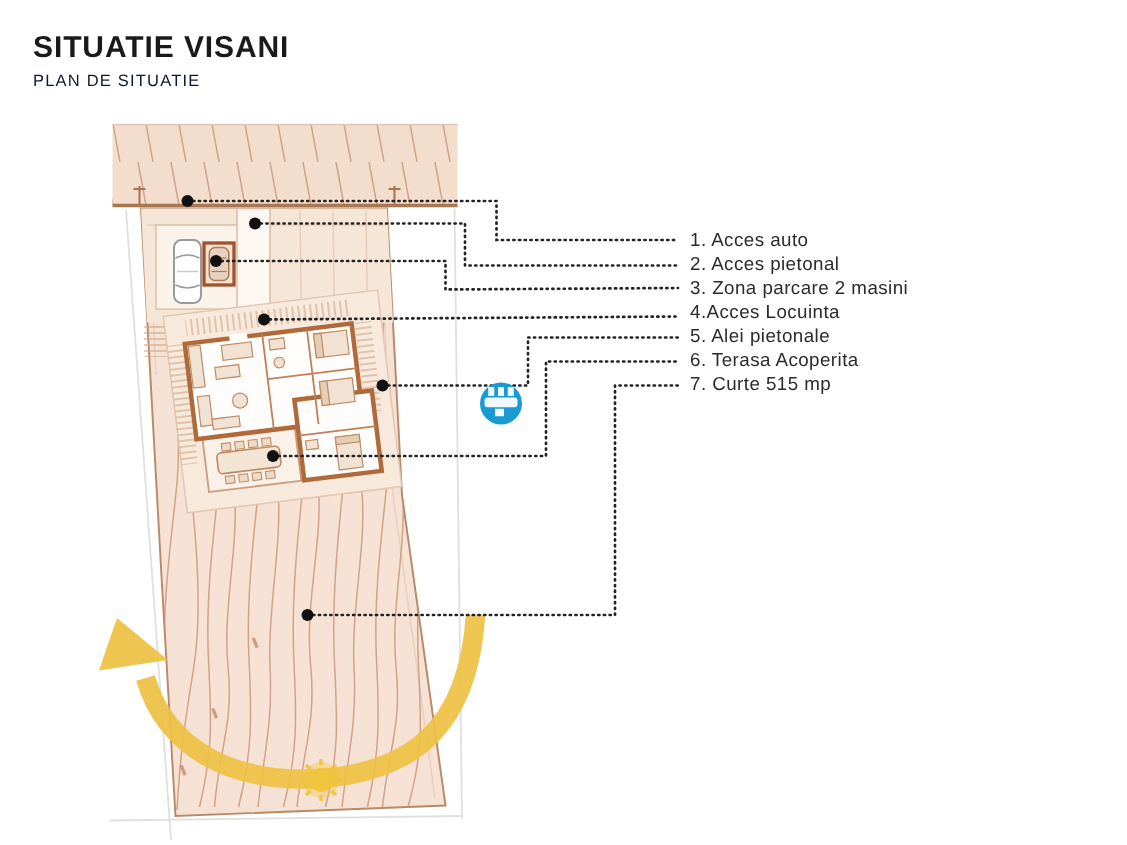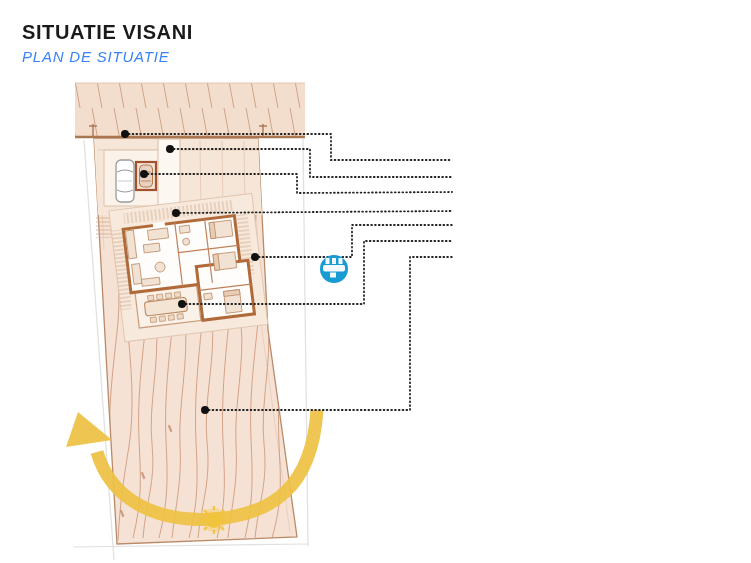--- a/index.html
+++ b/index.html
@@ -2,21 +2,21 @@
 <html><head>
 <meta charset="utf-8">
 <style>
   html,body { margin:0; padding:0; background:#fff; }
   .canvas {
     position:relative; width:751px; height:563px; background:#ffffff;
     font-family:"Liberation Sans", sans-serif; overflow:hidden;
   }
   .header { position:absolute; left:22px; top:21px; }
   .title  { font-size:20px; font-weight:bold; color:#1a1a1a; letter-spacing:.6px; }
-  .subtitle { font-size:15px; color:#3b82f6; margin-top:4px; letter-spacing:.8px;font-style:italic; }
+  .subtitle { font-size:11px; color:#0f172a; margin-top:4px; letter-spacing:.8px; }
   .plan-svg { position:absolute; left:0; top:0; width:751px; height:563px; }
   .legend { position:absolute; left:460px; top:152px; }
   .legend-item {
     height:16px; line-height:16px; font-size:12.5px; color:#2b2b2b;
     white-space:nowrap; letter-spacing:.3px;
   }
 </style>
 </head>
 <body>
 
@@ -217,14 +217,23 @@
       <g fill="#ffffff" opacity="0.95">
         <rect x="323" y="265" width="22" height="6.5" rx="2"></rect>
         <rect x="325.5" y="258" width="4" height="6"></rect>
         <rect x="332" y="258" width="4" height="6"></rect>
         <rect x="338.5" y="258" width="4" height="6"></rect>
         <rect x="330" y="272.5" width="6" height="5"></rect>
       </g>
     </g>
   </svg>
 
+  <div class="legend">
+    <div class="legend-item">1. Acces auto</div>
+    <div class="legend-item">2. Acces pietonal</div>
+    <div class="legend-item">3. Zona parcare 2 masini</div>
+    <div class="legend-item">4.Acces Locuinta</div>
+    <div class="legend-item">5. Alei pietonale</div>
+    <div class="legend-item">6. Terasa Acoperita</div>
+    <div class="legend-item">7. Curte 515 mp</div>
+  </div>
 
 </div>
 
 </body></html>

